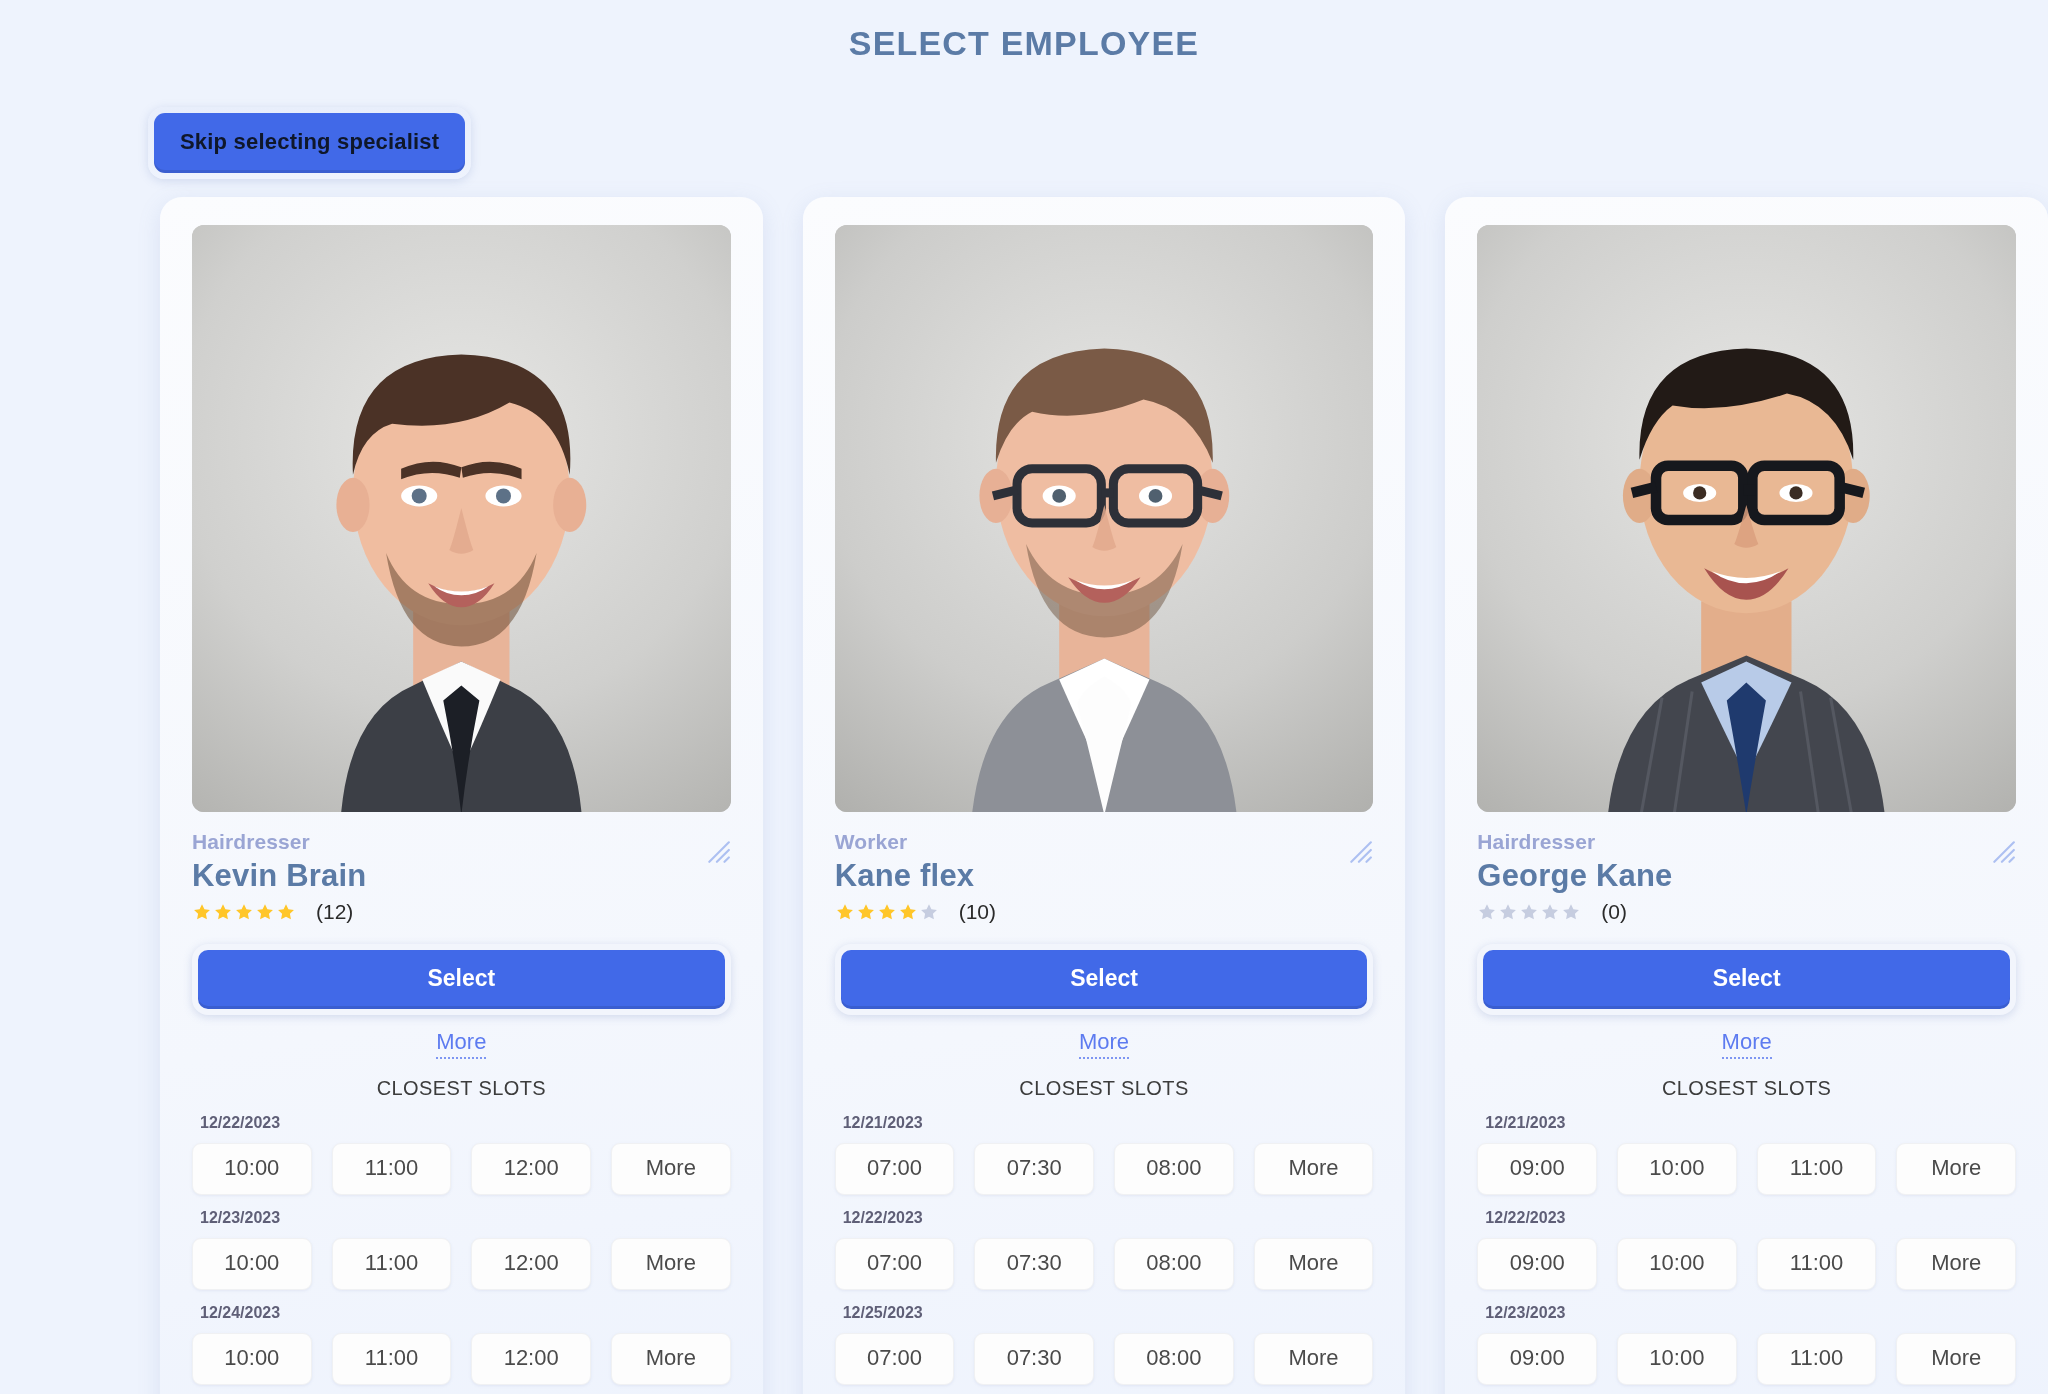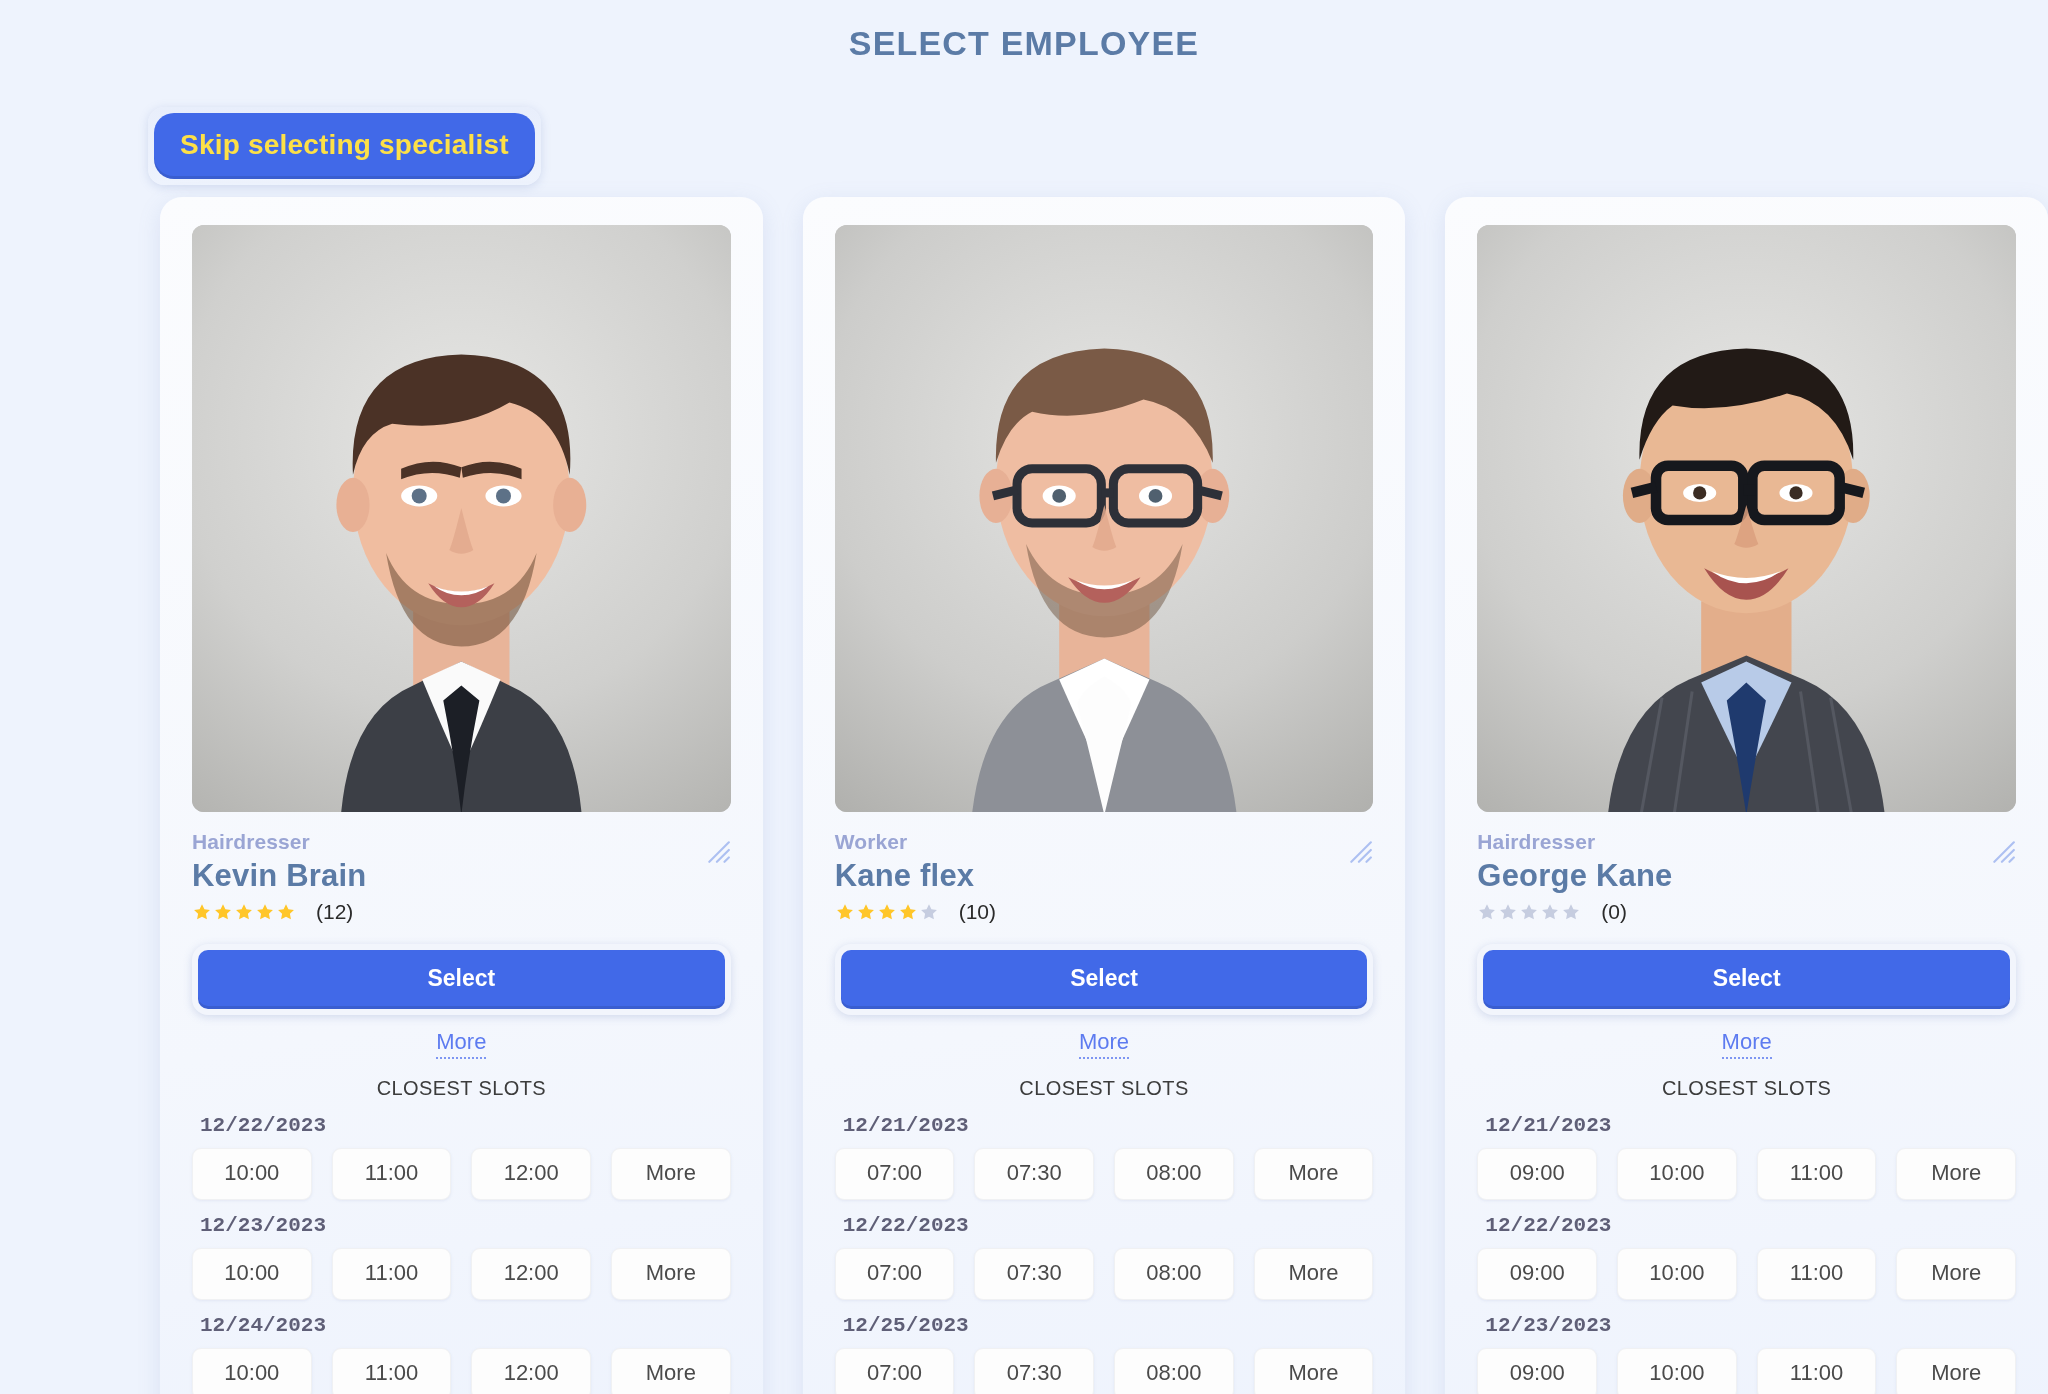--- a/index.html
+++ b/index.html
@@ -41,26 +41,26 @@
     top: 107px;
     left: 148px;
     padding: 6px;
     border-radius: 16px;
     background: linear-gradient(180deg,#e8eefb 0%, #eef3fd 100%);
     box-shadow: 0 2px 10px rgba(130,150,200,.28);
   }
   .skip-btn {
     display: block;
     background: #4169e8;
-    color: #fde047;
+    color: #0f172a;
     border: none;
-    border-radius: 20px;
+    border-radius: 11px;
     padding: 16px 26px 18px 26px;
     font-family: "Liberation Sans", sans-serif;
-    font-size: 28px;
+    font-size: 22px;
     font-weight: 700;
     letter-spacing: .2px;
     cursor: pointer;
     box-shadow: inset 0 -3px 0 rgba(0,0,0,.10);
   }
 
   
   .cards {
     position: absolute;
     top: 197px;
@@ -164,25 +164,24 @@
   .closest-title {
     text-align: center;
     margin-top: 18px;
     font-size: 20px;
     color: #3c3c3c;
     letter-spacing: .4px;
   }
 
   .slot-group { margin-top: 14px; }
   .slot-date {
-    font-size: 21px;
+    font-size: 16px;
     font-weight: 700;
     color: #5f5f77;
     margin-left: 8px;
-    font-family: Liberation Mono, monospace;
   }
   .slot-row {
     display: flex;
     gap: 20px;
     margin-top: 11px;
   }
   .slot {
     flex: 1;
     background: #fdfdfd;
     border: 1px solid #f0f1f3;

